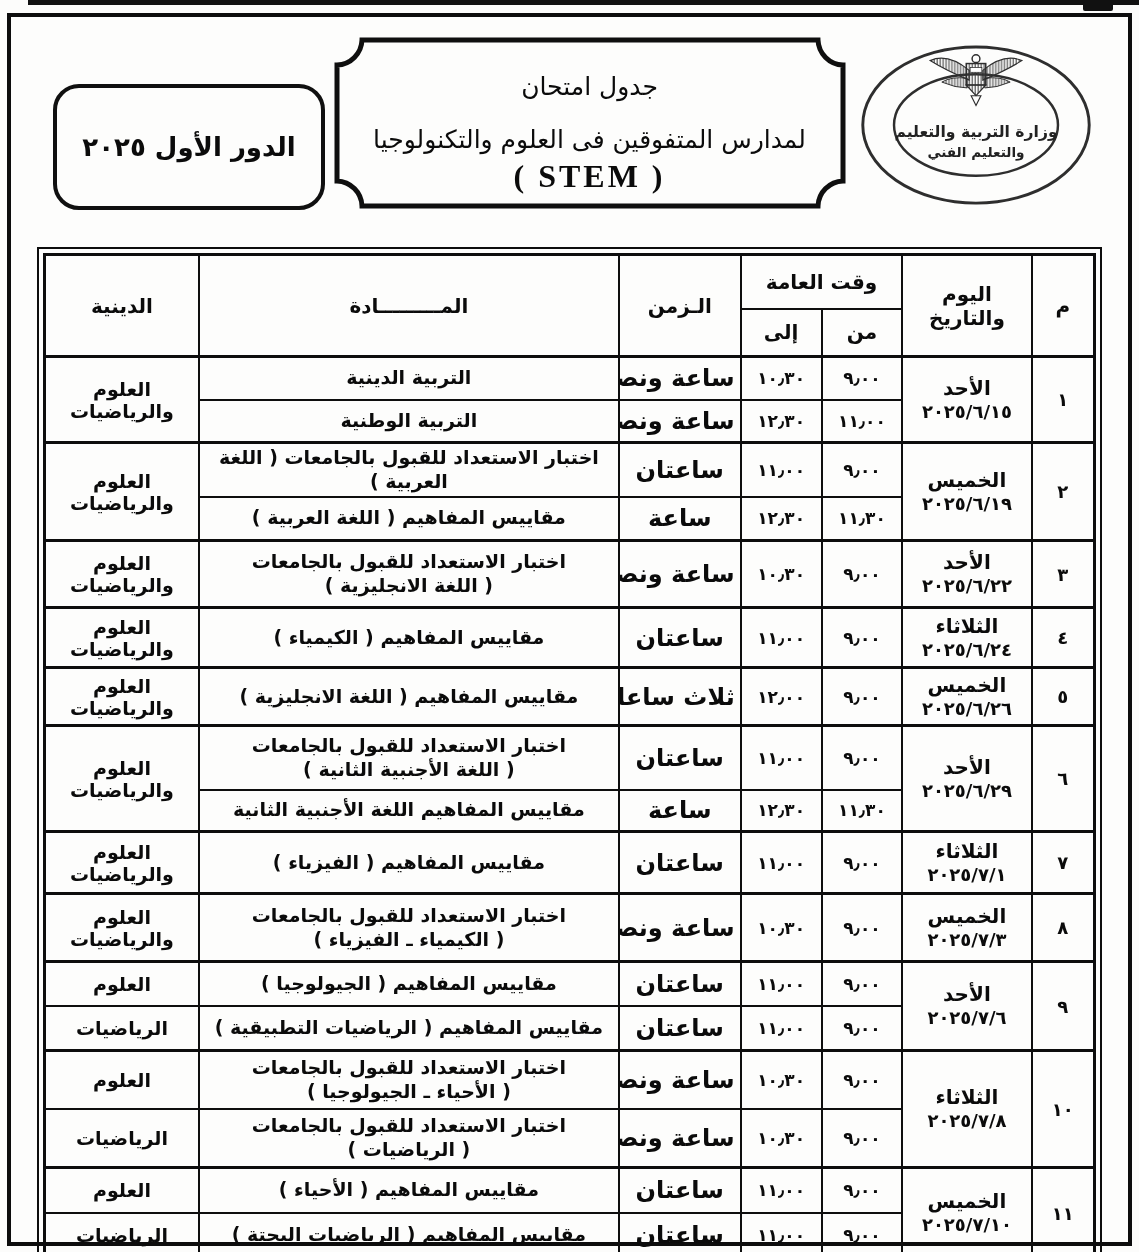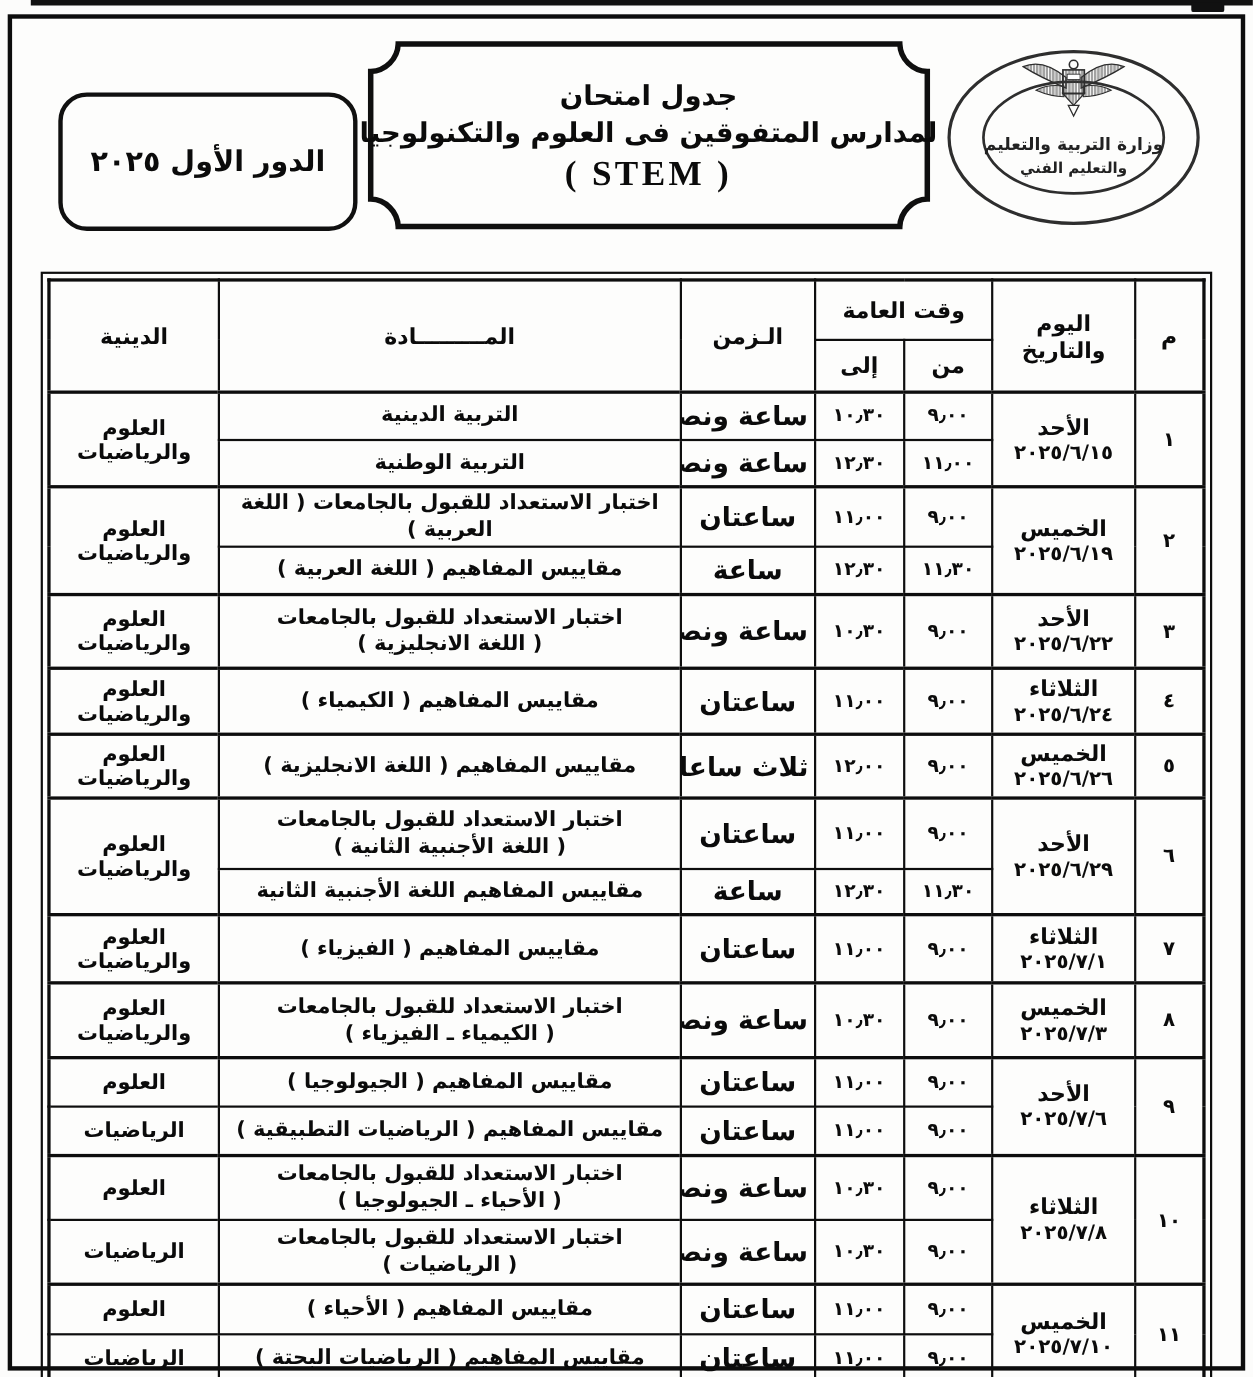--- a/index.html
+++ b/index.html
@@ -6,21 +6,21 @@
   body{width:1139px;height:1252px;position:relative;font-family:"DejaVu Sans",sans-serif;color:#0b0b0b;}
   .top-line{position:absolute;top:0;left:28px;right:0;height:5px;background:#111;}
   .corner-blot{position:absolute;top:2px;right:26px;width:30px;height:9px;background:#111;border-radius:2px;}
   .page{position:absolute;top:13px;left:7px;right:7px;bottom:6px;border:4px solid #0d0d0d;background:#fdfdfc;box-sizing:border-box;padding:12px 18px 8px 18px;}
   
   .hdr{display:flex;justify-content:space-between;align-items:flex-start;height:198px;padding:6px 12px 0 24px;}
   .seal{width:244px;height:178px;flex:0 0 auto;margin-top:2px;}
   .plaque{position:relative;width:516px;height:176px;flex:0 0 auto;}
   .plaque svg.frame{position:absolute;inset:0;width:100%;height:100%;}
   .plaque .lines{position:absolute;inset:0;display:flex;flex-direction:column;justify-content:center;align-items:center;gap:2px;padding:10px 14px;box-sizing:border-box;}
-  .t1,.t2,.t3{font-weight:bold;font-size:25px;line-height:1.3;white-space:nowrap;}
+  .t1,.t2,.t3{font-weight:normal;font-size:25px;line-height:1.3;white-space:nowrap;margin-top:19px;}
   .t4{font-family:"Liberation Serif",serif;font-weight:bold;font-size:32px;letter-spacing:3px;line-height:1.1;}
   .badge{width:272px;height:126px;border:4px solid #101010;border-radius:26px;display:flex;align-items:center;justify-content:center;font-size:26px;font-weight:bold;align-self:center;margin-top:26px;flex:0 0 auto;box-sizing:border-box;}
   
   .table-frame{margin:14px 8px 0 8px;border:2px solid #0d0d0d;padding:4px;}
   table{width:100%;border-collapse:collapse;border:3px solid #0d0d0d;table-layout:fixed;}
   th,td{border:2px solid #0e0e0e;text-align:center;vertical-align:middle;padding:2px 5px;font-weight:bold;overflow:hidden;}
   thead th{font-size:20px;}
   tr.group-first td{border-top:3px solid #0d0d0d;}
   td.numcell{font-size:18px;}
   td.time{font-size:17px;letter-spacing:1px;}

